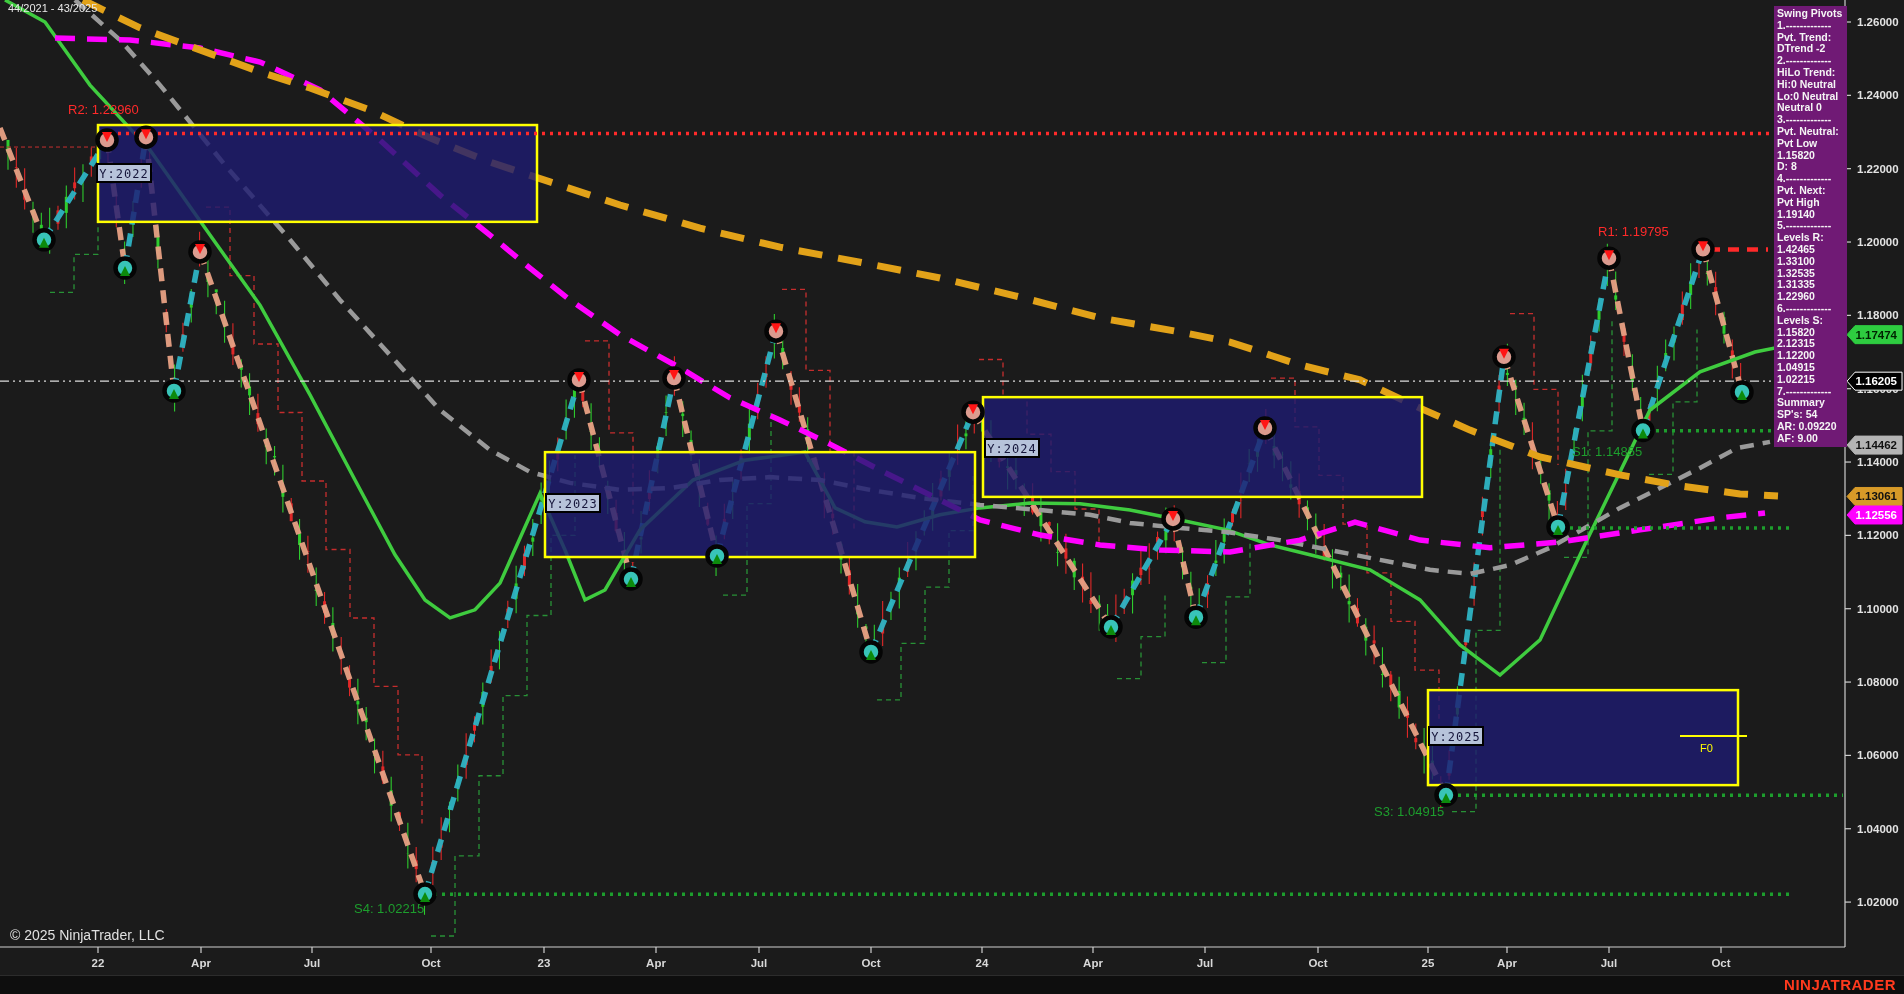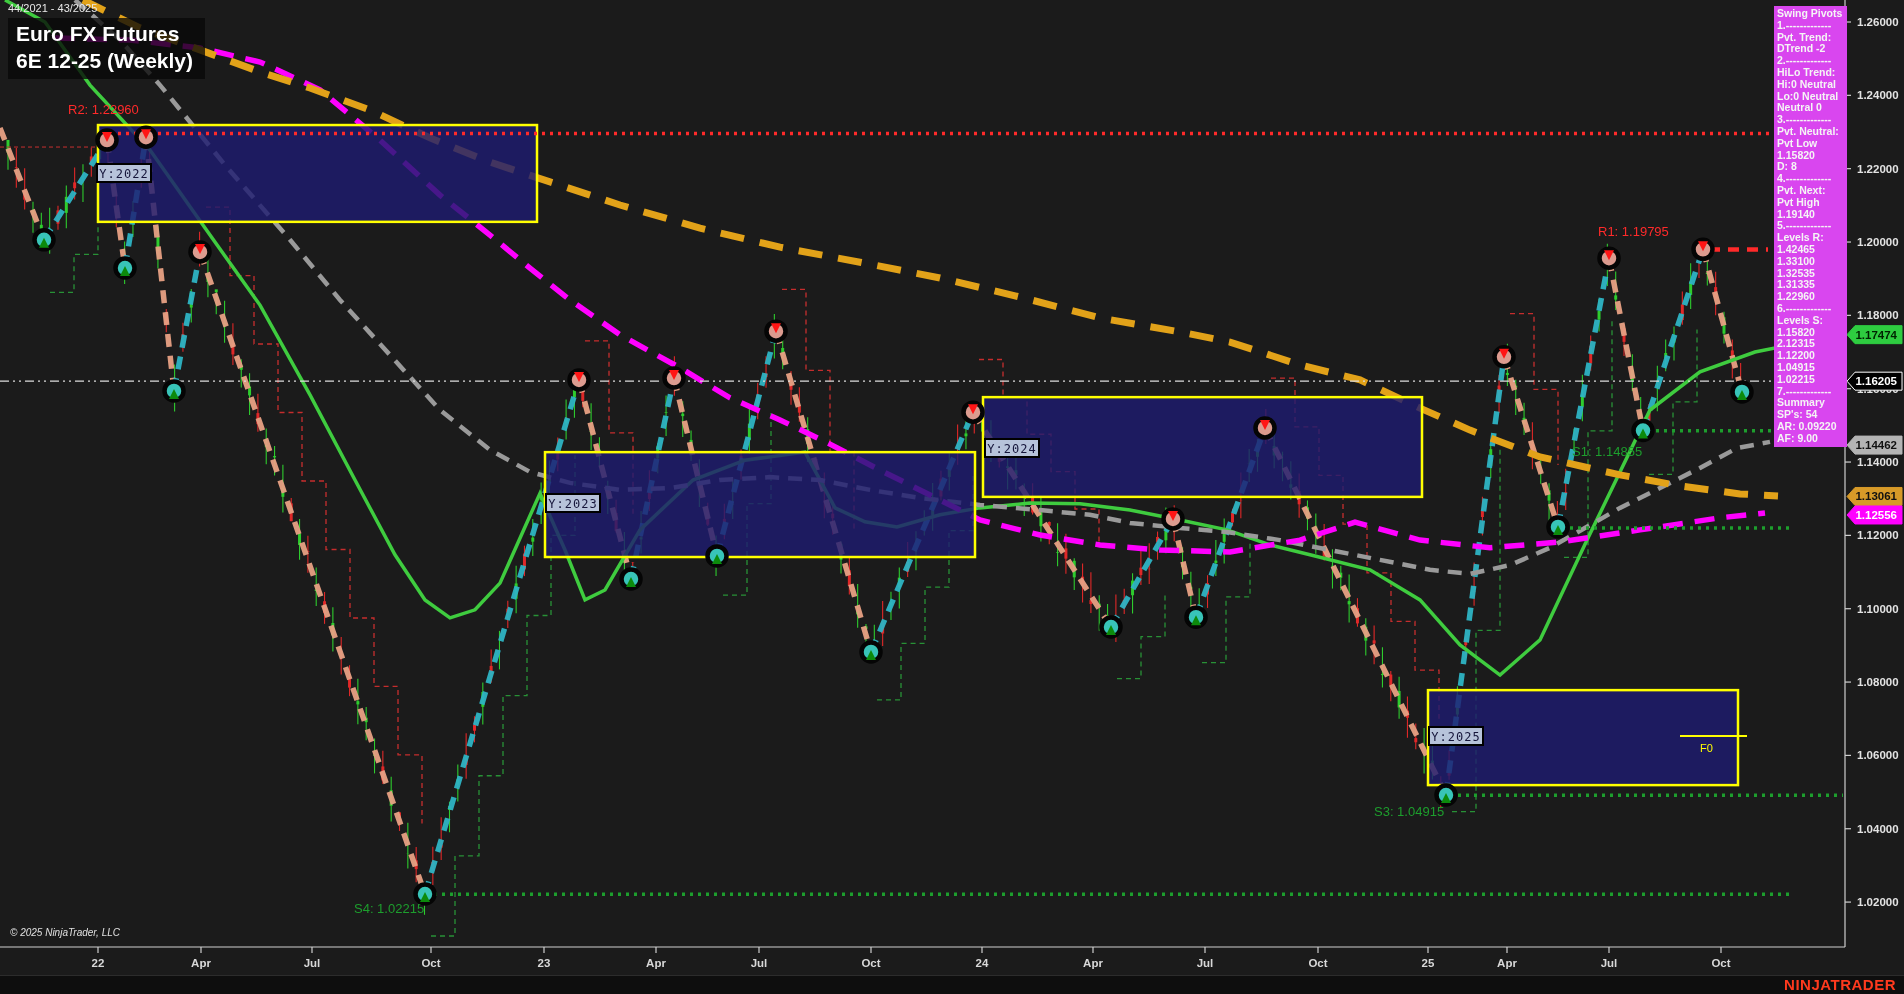--- a/index.html
+++ b/index.html
@@ -3,24 +3,24 @@
 <meta charset="utf-8">
 <style>
   html,body{margin:0;padding:0;background:#1b1b1b;width:1904px;height:994px;overflow:hidden;
             font-family:"Liberation Sans",sans-serif;}
   #stage{position:relative;width:1904px;height:994px;background:#1b1b1b;}
   svg{position:absolute;left:0;top:0;}
   .ovl{position:absolute;z-index:5;}
   #range-label{left:8px;top:2px;font-size:11px;color:#e8e8e8;font-weight:normal;}
   #title-box{left:8px;top:18px;background:rgba(8,8,8,0.78);color:#ffffff;
              padding:2px 12px 5px 8px;font-size:21px;line-height:27px;font-weight:bold;}
-  #info-panel{left:1774px;top:6px;width:70px;background:#d946ef;color:#f5f5f5;
+  #info-panel{left:1774px;top:6px;width:70px;background:#701a75;color:#f5f5f5;
               font-size:10.5px;line-height:11.8px;padding:2px 0 3px 3px;font-weight:bold;}
   #info-panel div{white-space:pre;}
-  #copyright{left:10px;top:927px;font-size:10px;color:#e0e0e0;font-style:italic;}
+  #copyright{left:10px;top:927px;font-size:14px;color:#e0e0e0;}
   #bottom-bar{left:0;top:975px;width:1904px;height:19px;background:#0e0e0e;border-top:1px solid #2c2c2c;}
   #status-left{left:7px;top:1020px;font-size:9.5px;color:#8f8f8f;}
   #brand{right:8px;top:976px;position:absolute;font-size:15px;font-weight:bold;
          letter-spacing:0.5px;color:#ff3a1e;z-index:6;margin-left:33px;}
 </style>
 </head>
 <body>
 
 <div id="stage">
   <svg id="chart" width="1904" height="994">
@@ -653,24 +653,20 @@
         <text x="1897" y="449.09846000000016" fill="#111111" font-size="11.5" font-weight="bold" text-anchor="end" font-family="&quot;Liberation Sans&quot;,sans-serif">1.14462</text>
         <path d="M1847,496.4731300000004 L1855,487.4731300000004 H1902 V505.4731300000004 H1855 Z" fill="#d79a28" stroke="#d79a28" stroke-width="1"></path>
         <text x="1897" y="500.4731300000004" fill="#111111" font-size="11.5" font-weight="bold" text-anchor="end" font-family="&quot;Liberation Sans&quot;,sans-serif">1.13061</text>
         <path d="M1847,514.9914800000004 L1855,505.99148000000037 H1902 V523.9914800000004 H1855 Z" fill="#ff00ff" stroke="#ff00ff" stroke-width="1"></path>
         <text x="1897" y="518.9914800000004" fill="#ffffff" font-size="11.5" font-weight="bold" text-anchor="end" font-family="&quot;Liberation Sans&quot;,sans-serif">1.12556</text>
       </g>
     </svg>
 
   <div class="ovl" id="range-label">44/2021 - 43/2025</div>
 
-  <div class="ovl" id="title-box">
-    <div>Euro FX Futures</div>
-    <div>6E 12-25 (Weekly)</div>
-  </div>
 
   <div class="ovl" id="info-panel">
       <div>Swing Pivots</div>
       <div>1.-------------</div>
       <div>Pvt. Trend:</div>
       <div>DTrend -2</div>
       <div>2.-------------</div>
       <div>HiLo Trend:</div>
       <div>Hi:0 Neutral</div>
       <div>Lo:0 Neutral</div>

